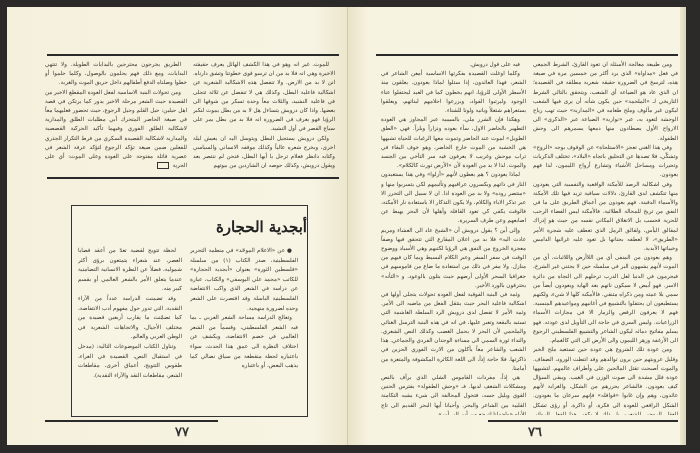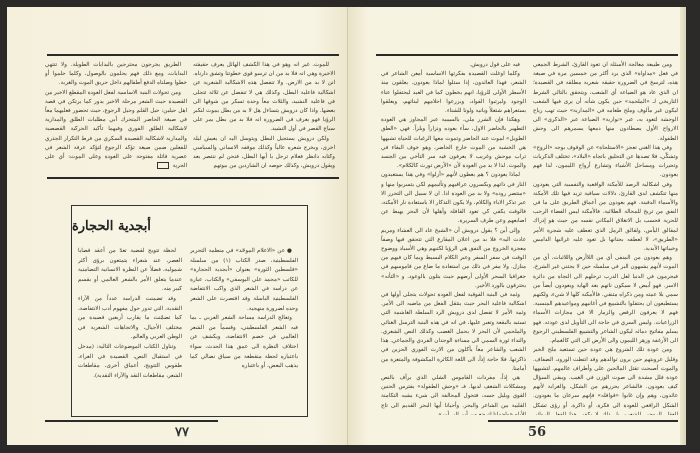--- a/index.html
+++ b/index.html
@@ -30,22 +30,22 @@
     position:absolute;
     direction:rtl; text-align:justify;
     font-size:5.6px; line-height:9.2px; color:#3a3631;
     overflow:hidden;
   }
   .col p { margin:0; text-indent:6px; }
   .box {
     position:absolute; border:1px solid #333; background:#f8f4e3;
   }
   .box-title {
-    position:absolute; top:12px; left:0; right:0; text-align:left;
-    direction:rtl; font-size:13px; color:#222; font-weight:bold;
+    position:absolute; top:12px; left:0; right:0; text-align:right;
+    direction:rtl; font-size:15px; color:#222; font-weight:bold;
   }
   .box .col { font-size:5.6px; line-height:9.6px; }
   .folio {
     position:absolute; font-size:13px; color:#333; font-weight:bold;
     direction:rtl;
   }
   .endmark { display:inline-block; width:10px; height:5px; border:1px solid #333; vertical-align:middle; margin-right:2px; }
 </style>
 </head>
 <body>
@@ -102,15 +102,15 @@
       <p>وهكذا فإن الشرر ملي، بالسيبية عبر المجاوز هي العودة التطهير بالحاضر الاول، سأء يعوده ونزاراً وبلزاً. فهي «الطق الطويل» لموت عند الحاضر وتموت معها الرغبات للحياة تشبهها هي الخشية من الموت خارج الحاضر، وهو خوف البقاء في تراب موحش وغريب لا يعرفون فيه سر التآخي بين الجسد والموت. لذا لا بد من العودة لأن «الأرض تورث كالكلام».</p>
       <p>لماذا يعودون ؟ هم يعطون لأنهم «أزلوا» وفي هذا يستعيدون النار في ذاتهم ويكسرون عراقيهم وتأثيمهم لكي يتسربوا منها و «منتصر روده» ولا بد من العودة اذا. ان لا سبيل الى التحرر الا عبر تذكر الاباء والكلام، ولا يكون التذكار الا باستعادة نار الأمكنة، فالوقت يكفي كي تعود القافلة وأهلها لأن البحر يهبط عن اصابعهم وعن طرف السريرة.</p>
       <p>وإلى أين ؟ يقول درويش أن «الشيخ عاد الى العشاء ومريم عادت اليه» فلا بد من اعلان المقارع التي تتحقق فيها وصفاً معجزة الخروج من النفق هي الرؤيا لكتبهم وهي الأسياد ووضوح الوقت في سفر السفر وعبر الكلام البسيط وبما كان فيهم من منازل. ولا مفر في ذلك من استعادة ما ضاع من قاموسهم في جغرافيا السحر الأولى أرضهم حيث يتلون بالوعود. و «التأنه» يحترقون بالورد الأخير.</p>
       <p>وثمة في البنية الفوقية لفعل العودة تحولات يتجلى أولها في اشكالية فاعلية البحر حيث ينتقل الفعل من ماضيه الى الأمر. وثمة الأمر لا تفصل لدى درويش الرد السلطة الغاشمة التي تستبد بالبقعة وتعبر عليها، في انه في هذه البنية الترسل الغنائي والملحمي لأن البحر لا يحمل الغضب وكذلك النص الشعري. والنداء ثورة السمي الى مساءة الوجدان الفردي والجماعي. هذا الشعب والشاعر معاً يأكلون من الارث الفوري الحزين في ذاكرتها. فلا حاجة إذاً، الى اللغة الكاثرة المكشوفة والمتعزة من أمامنا.</p>
       <p>هي إذاً، مفردات القاموس الشلي الذي يرأف بالنص ومشكلات الشغف لديها. فـ «وحش الطفولة» يفترس الحنين القوي ويليل حسه، فتحول المحالفة الى شيء يشبه التكامنة القلبية بين الشاعر والبحر. وأحيانا أيها البحر القديم الى تاج للأباه «واحملنا لترجع من أين الى أين».</p>
 
     </div>
 
     <div class="rule" style="left:140px; top:413px; width:190px; height:1.5px;"></div>
 
-    <div class="folio" style="left:180px; top:417px;">56</div>
+    <div class="folio" style="left:180px; top:417px;">٧٦</div>
   </div>
 </div>
 
 </body></html>

